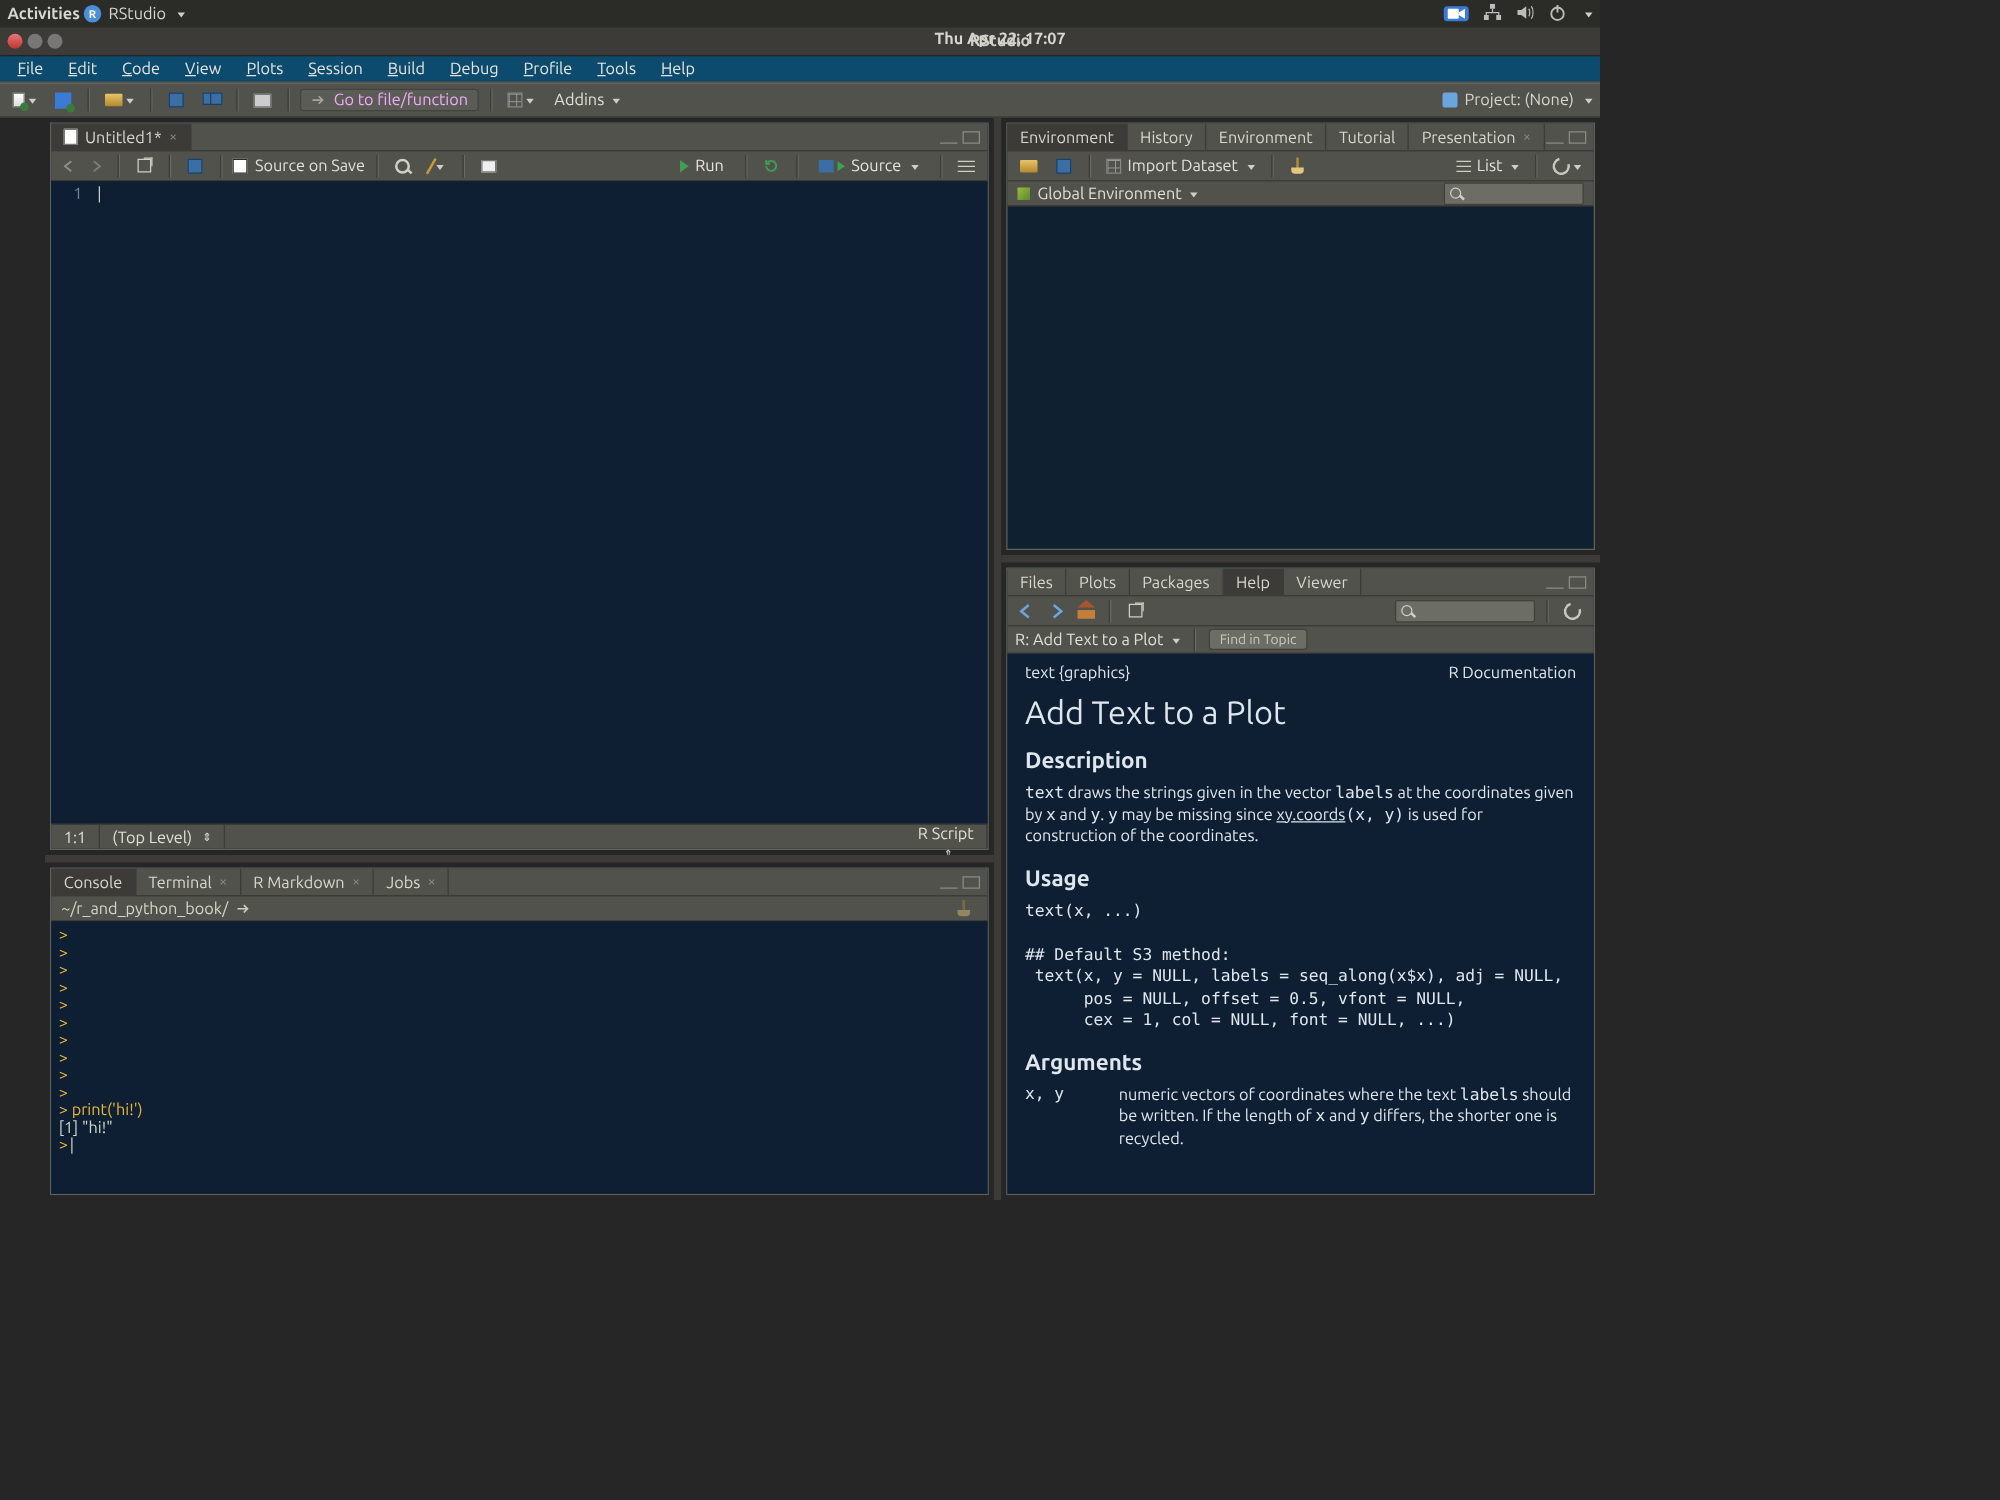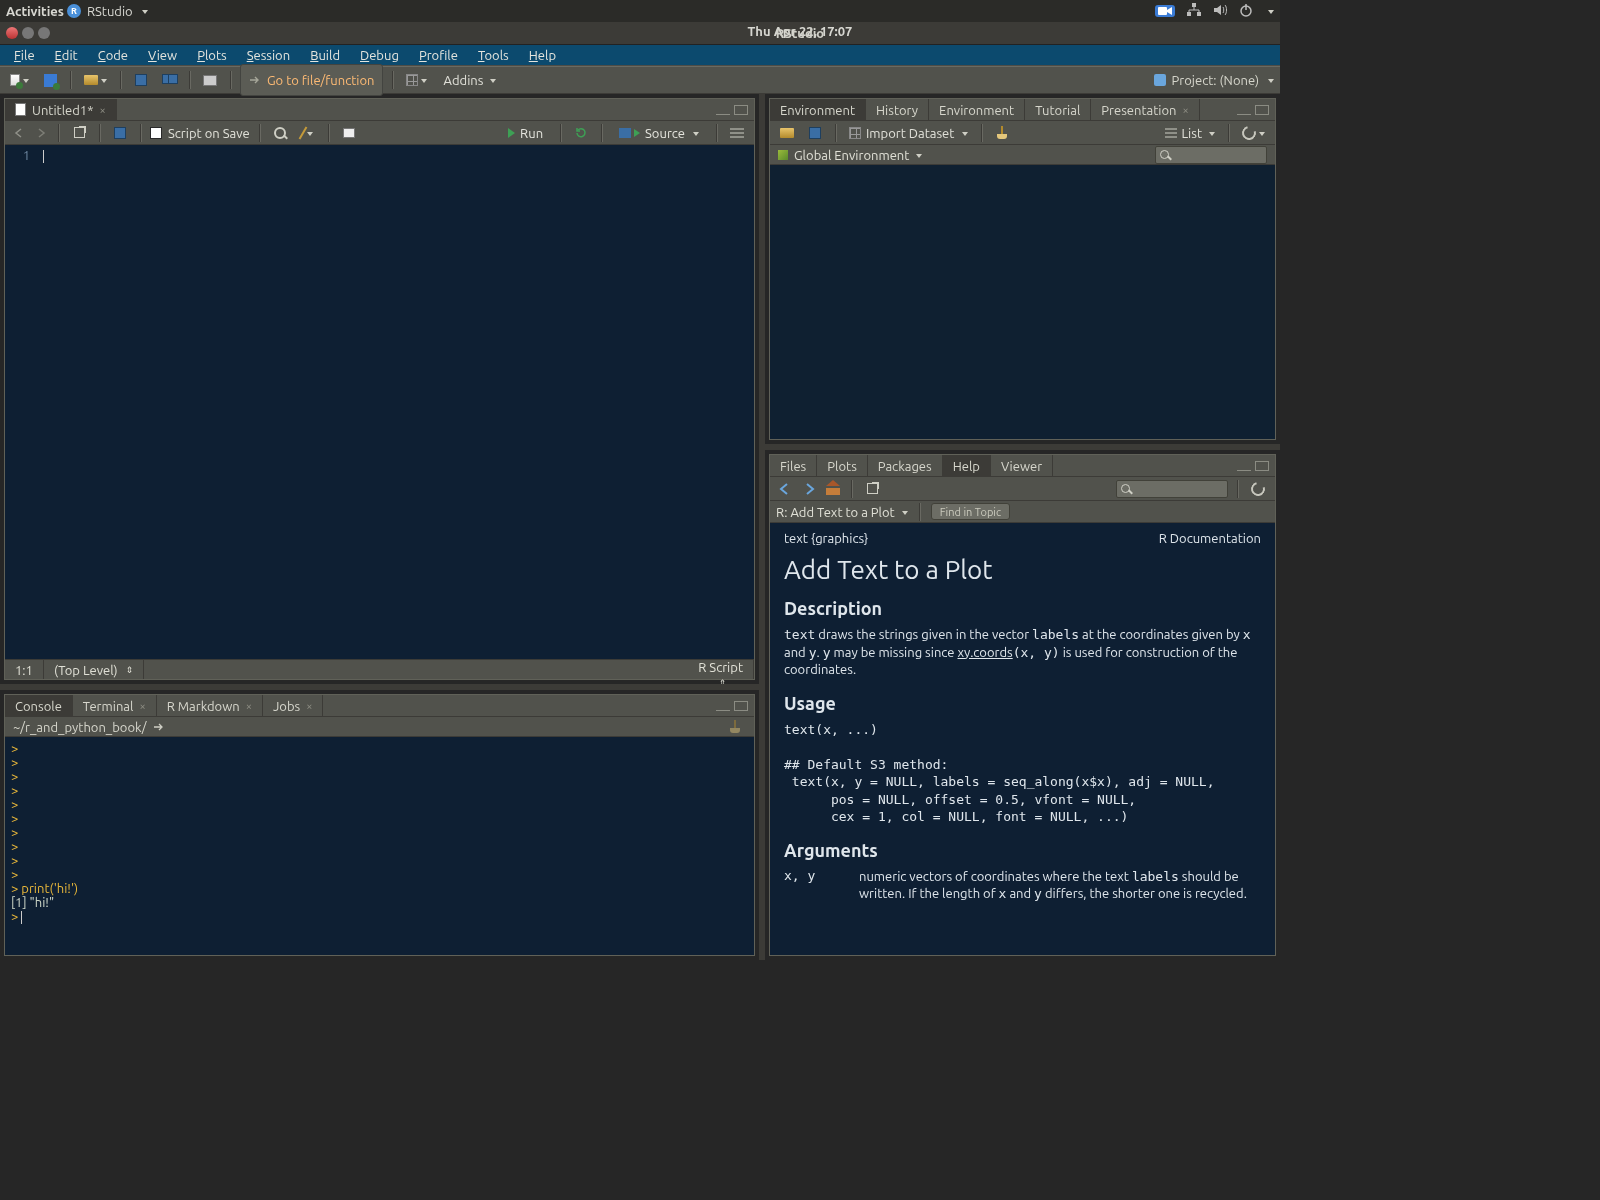--- a/index.html
+++ b/index.html
@@ -24,40 +24,40 @@
 
 
 .menu-bar { height:22px; background:#0c4a6e; border-top:1px solid #222; display:flex; align-items:center; padding:0 6px; gap:4px;  border-bottom:1px solid #4d4c46;}
 .menu-bar .mi { padding:2px 8px; color:#e5e5de; cursor:pointer; }
 .menu-bar .mi u{text-decoration:underline;}
 
 
 .main-tb { height:28px; background:#51524c; border-top:1px solid #696a62; border-bottom:1px solid #3c3b37; display:flex; align-items:center; padding:0 6px; gap:6px; }
 .tb-btn { height:20px; min-width:22px; padding:0 4px; display:flex; align-items:center; justify-content:center; border-radius:3px; cursor:pointer; }
 .tb-sep { width:1px; height:18px; background:#3c3b37; margin:0 3px; box-shadow:1px 0 #696962;}
-.goto { display:flex; align-items:center; gap:6px; background:#5b5c55; border:1px solid #434440; border-radius:3px; height:32px; padding:0 8px; color:#fdba74; }
+.goto { display:flex; align-items:center; gap:6px; background:#5b5c55; border:1px solid #434440; border-radius:3px; height:18px; padding:0 8px; color:#f0abfc; }
 .addins { display:flex; align-items:center; gap:4px; color:#e0e0d8; padding:0 6px;}
 .proj { margin-left:auto; display:flex; align-items:center; gap:6px; color:#d6d6cc;}
 
 
 .ic{width:14px;height:14px;display:inline-block;}
 .ic-newdoc{background:linear-gradient(#fff,#ddd);border:1px solid #888;width:10px;height:12px;position:relative;}
 .ic-newdoc::after{content:'';position:absolute;width:7px;height:7px;background:#3b7a3b;border-radius:50%;right:-4px;bottom:-4px;color:#fff;}
 .ic-open{width:14px;height:10px;background:linear-gradient(#e8c46b,#b38a2c);border-radius:1px;}
 .ic-save{width:12px;height:12px;background:#3a6ea5;border:1px solid #1e3f5f;}
 .ic-saveall{width:14px;height:12px;display:flex;}
 .ic-saveall span{width:10px;height:10px;background:#3a6ea5;border:1px solid #1e3f5f;margin-right:-4px;}
 .ic-print{width:14px;height:11px;background:#ccc;border:1px solid #777;}
 .ic-grid{width:12px;height:12px;background:linear-gradient(#fff,#fff);border:1px solid #888;background-image:linear-gradient(#999 1px,transparent 1px),linear-gradient(90deg,#999 1px,transparent 1px);background-size:6px 6px;}
 .ic-cube{width:12px;height:12px;background:#6aa6dd;transform:rotate(45deg);}
 
 .caret{width:0;height:0;border-left:3px solid transparent;border-right:3px solid transparent;border-top:4px solid #cfcfc5;margin-left:3px;margin-top:2px;}
 
 
-.workspace { display:grid; grid-template-columns: 759px 6px 1fr; grid-template-rows: 1fr; height:calc(960px - 22px - 22px - 22px - 28px); }
+.workspace { display:grid; grid-template-columns: 759px 6px 1fr; grid-template-rows: 1fr; height:calc(960px - 22px - 22px - 22px - 28px);margin-left:36px; }
 .vgutter{ background:#3c3b37; }
 
 .left-col { display:grid; grid-template-rows: 590px 6px 1fr; }
 .right-col{ display:grid; grid-template-rows: 350px 6px 1fr; }
 .hgutter{ background:#3c3b37; }
 
 .pane { background:#0f2031; display:flex; flex-direction:column; border:1px solid #606158; margin:4px; }
 .pane .tabbar { height:22px; background:#51524c; display:flex; align-items:center; border-bottom:1px solid #3c3b37; }
 .tab { height:22px; padding:0 10px; display:flex; align-items:center; gap:6px; color:#d7d7cd; border-right:1px solid #3c3b37; cursor:pointer;}
 .tab.active{ background:#3c3b37; }
@@ -274,21 +274,21 @@
         <div class="tb-sep"></div>
         <span class="tb-btn">
             <span class="ic-popout"></span>
           </span>
         <div class="tb-sep"></div>
         <span class="tb-btn">
             <span class="ic ic-save"></span>
           </span>
         <div class="tb-sep"></div>
         <span class="checkbox"></span>
-        <span class="lbl">Script on Save</span>
+        <span class="lbl">Source on Save</span>
         <div class="tb-sep"></div>
         <span class="tb-btn">
             <span class="mag"></span>
           </span>
         <span class="tb-btn">
             <span class="wand"></span>
             <span class="caret"></span>
           </span>
         <div class="tb-sep"></div>
         <span class="tb-btn">

